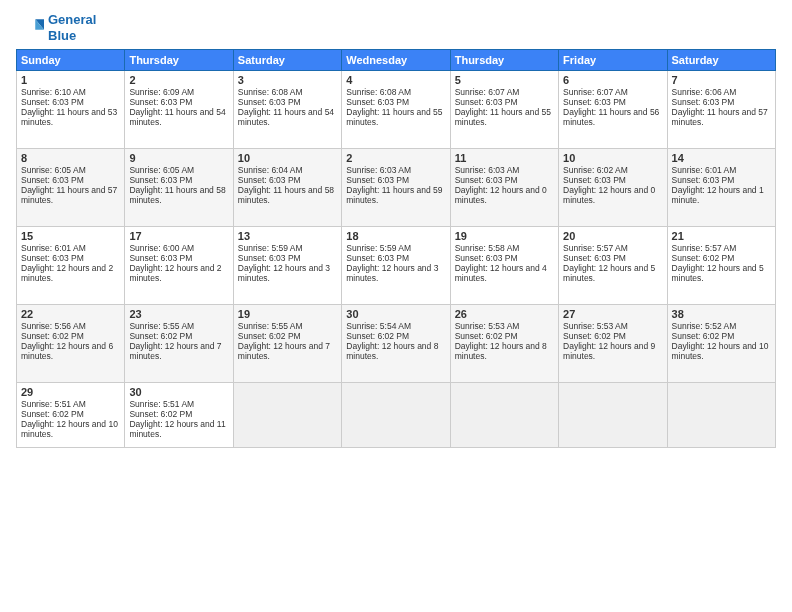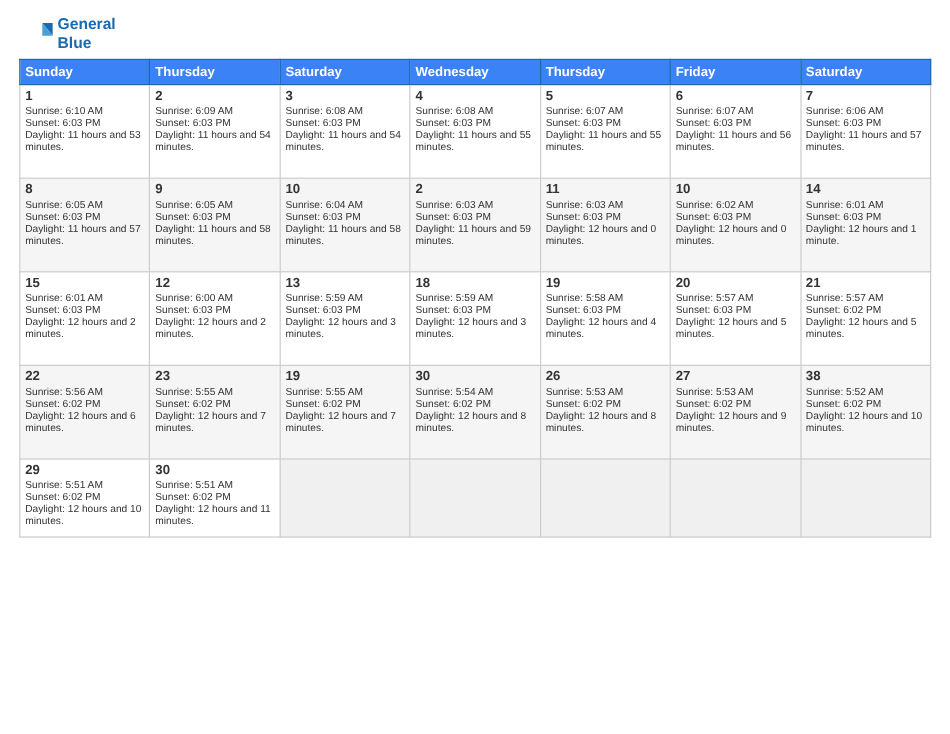--- a/index.html
+++ b/index.html
@@ -140,21 +140,21 @@
           <td><span class="day-num">8</span><span>Sunrise: 6:05 AM<br>Sunset: 6:03 PM<br>Daylight: 11 hours and 57 minutes.</span></td>
           <td><span class="day-num">9</span><span>Sunrise: 6:05 AM<br>Sunset: 6:03 PM<br>Daylight: 11 hours and 58 minutes.</span></td>
           <td><span class="day-num">10</span><span>Sunrise: 6:04 AM<br>Sunset: 6:03 PM<br>Daylight: 11 hours and 58 minutes.</span></td>
           <td><span class="day-num">2</span><span>Sunrise: 6:03 AM<br>Sunset: 6:03 PM<br>Daylight: 11 hours and 59 minutes.</span></td>
           <td><span class="day-num">11</span><span>Sunrise: 6:03 AM<br>Sunset: 6:03 PM<br>Daylight: 12 hours and 0 minutes.</span></td>
           <td><span class="day-num">10</span><span>Sunrise: 6:02 AM<br>Sunset: 6:03 PM<br>Daylight: 12 hours and 0 minutes.</span></td>
           <td><span class="day-num">14</span><span>Sunrise: 6:01 AM<br>Sunset: 6:03 PM<br>Daylight: 12 hours and 1 minute.</span></td>
         </tr>
         <tr>
           <td><span class="day-num">15</span><span>Sunrise: 6:01 AM<br>Sunset: 6:03 PM<br>Daylight: 12 hours and 2 minutes.</span></td>
-          <td><span class="day-num">12</span><span>Sunrise: 6:00 AM<br>Sunset: 6:03 PM<br>Daylight: 12 hours and 2 minutes.</span></td>
+          <td><span class="day-num">17</span><span>Sunrise: 6:00 AM<br>Sunset: 6:03 PM<br>Daylight: 12 hours and 2 minutes.</span></td>
           <td><span class="day-num">13</span><span>Sunrise: 5:59 AM<br>Sunset: 6:03 PM<br>Daylight: 12 hours and 3 minutes.</span></td>
           <td><span class="day-num">18</span><span>Sunrise: 5:59 AM<br>Sunset: 6:03 PM<br>Daylight: 12 hours and 3 minutes.</span></td>
           <td><span class="day-num">19</span><span>Sunrise: 5:58 AM<br>Sunset: 6:03 PM<br>Daylight: 12 hours and 4 minutes.</span></td>
           <td><span class="day-num">20</span><span>Sunrise: 5:57 AM<br>Sunset: 6:03 PM<br>Daylight: 12 hours and 5 minutes.</span></td>
           <td><span class="day-num">21</span><span>Sunrise: 5:57 AM<br>Sunset: 6:02 PM<br>Daylight: 12 hours and 5 minutes.</span></td>
         </tr>
         <tr>
           <td><span class="day-num">22</span><span>Sunrise: 5:56 AM<br>Sunset: 6:02 PM<br>Daylight: 12 hours and 6 minutes.</span></td>
           <td><span class="day-num">23</span><span>Sunrise: 5:55 AM<br>Sunset: 6:02 PM<br>Daylight: 12 hours and 7 minutes.</span></td>
           <td><span class="day-num">19</span><span>Sunrise: 5:55 AM<br>Sunset: 6:02 PM<br>Daylight: 12 hours and 7 minutes.</span></td>

